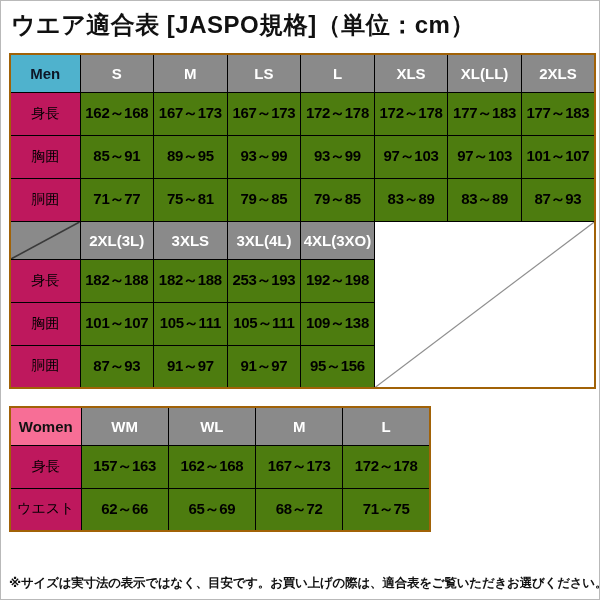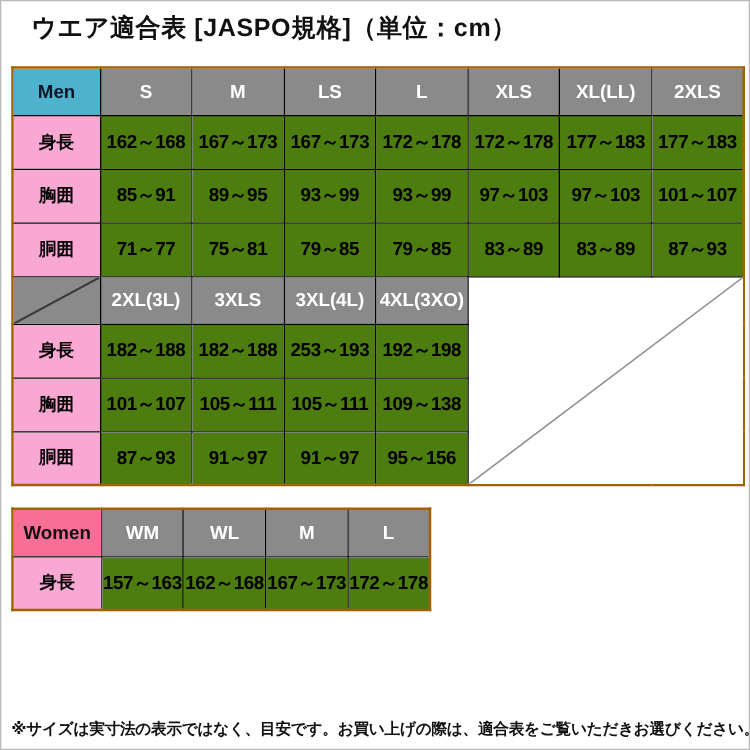--- a/index.html
+++ b/index.html
@@ -7,43 +7,43 @@
     width:600px;height:600px;
     background:#ffffff;
     box-sizing:border-box;
     border:1px solid #b9b9b9;
     position:relative;
     font-family:"Liberation Sans","DejaVu Sans",sans-serif;
     color:#000;
     overflow:hidden;
   }
   .page-title{
-    position:absolute;left:24px;top:8px;
-    font-size:20px;font-weight:bold;color:#111;
+    position:absolute;left:10px;top:8px;
+    font-size:24px;font-weight:bold;color:#111;
     letter-spacing:0.5px;white-space:nowrap;
   }
   table{
     border-collapse:collapse;
     table-layout:fixed;
     position:absolute;
     border:2px solid #a16207;
   }
   td{
     border:1px solid #000;
     text-align:center;vertical-align:middle;
     padding:0;overflow:hidden;white-space:nowrap;
   }
   #men-table{left:8px;top:52px;width:587px;}
-  #women-table{left:8px;top:405px;width:336px;border-radius:19px;}
+  #women-table{left:8px;top:405px;width:422px;border-radius:19px;}
   tr{height:43px;}
   tr.hdr{height:38px;}
   .size-h{background:#8a8a8a;color:#ffffff;font-weight:bold;font-size:15px;}
   .corner-men{background:#4fb2cd;color:#0d1626;font-weight:bold;font-size:15px;}
   .corner-women{background:#f76e96;color:#111;font-weight:bold;font-size:15px;}
-  .row-label{background:#f9a8d4;font-weight:bold;font-size:14px;margin-top:20px;}
+  .row-label{background:#be185d;font-weight:normal;font-size:14px;margin-top:20px;}
   .val{background:#4d7c0f;font-weight:bold;font-size:15px;letter-spacing:-0.3px;}
   .diag{position:relative;padding:0;}
   .diag svg{position:absolute;left:0;top:0;width:100%;height:100%;display:block;}
   .diag-corner{background:#8a8a8a;}
   .diag-big{background:#ffffff;}
   .footnote{
     position:absolute;left:8px;top:574px;width:586px;
     font-size:12.5px;font-weight:bold;color:#111;
     white-space:nowrap;letter-spacing:-0.2px;
   }
@@ -161,16 +161,23 @@
     <td class="size-h">M</td>
     <td class="size-h">L</td>
   </tr>
   <tr>
     <td class="row-label">身長</td>
     <td class="val">157～163</td>
     <td class="val">162～168</td>
     <td class="val">167～173</td>
     <td class="val">172～178</td>
   </tr>
+  <tr>
+    <td class="row-label">ウエスト</td>
+    <td class="val">62～66</td>
+    <td class="val">65～69</td>
+    <td class="val">68～72</td>
+    <td class="val">71～75</td>
+  </tr>
 </tbody>
   </table>
 
 <div class="footnote">※サイズは実寸法の表示ではなく、目安です。お買い上げの際は、適合表をご覧いただきお選びください。</div>
 
 </body></html>

